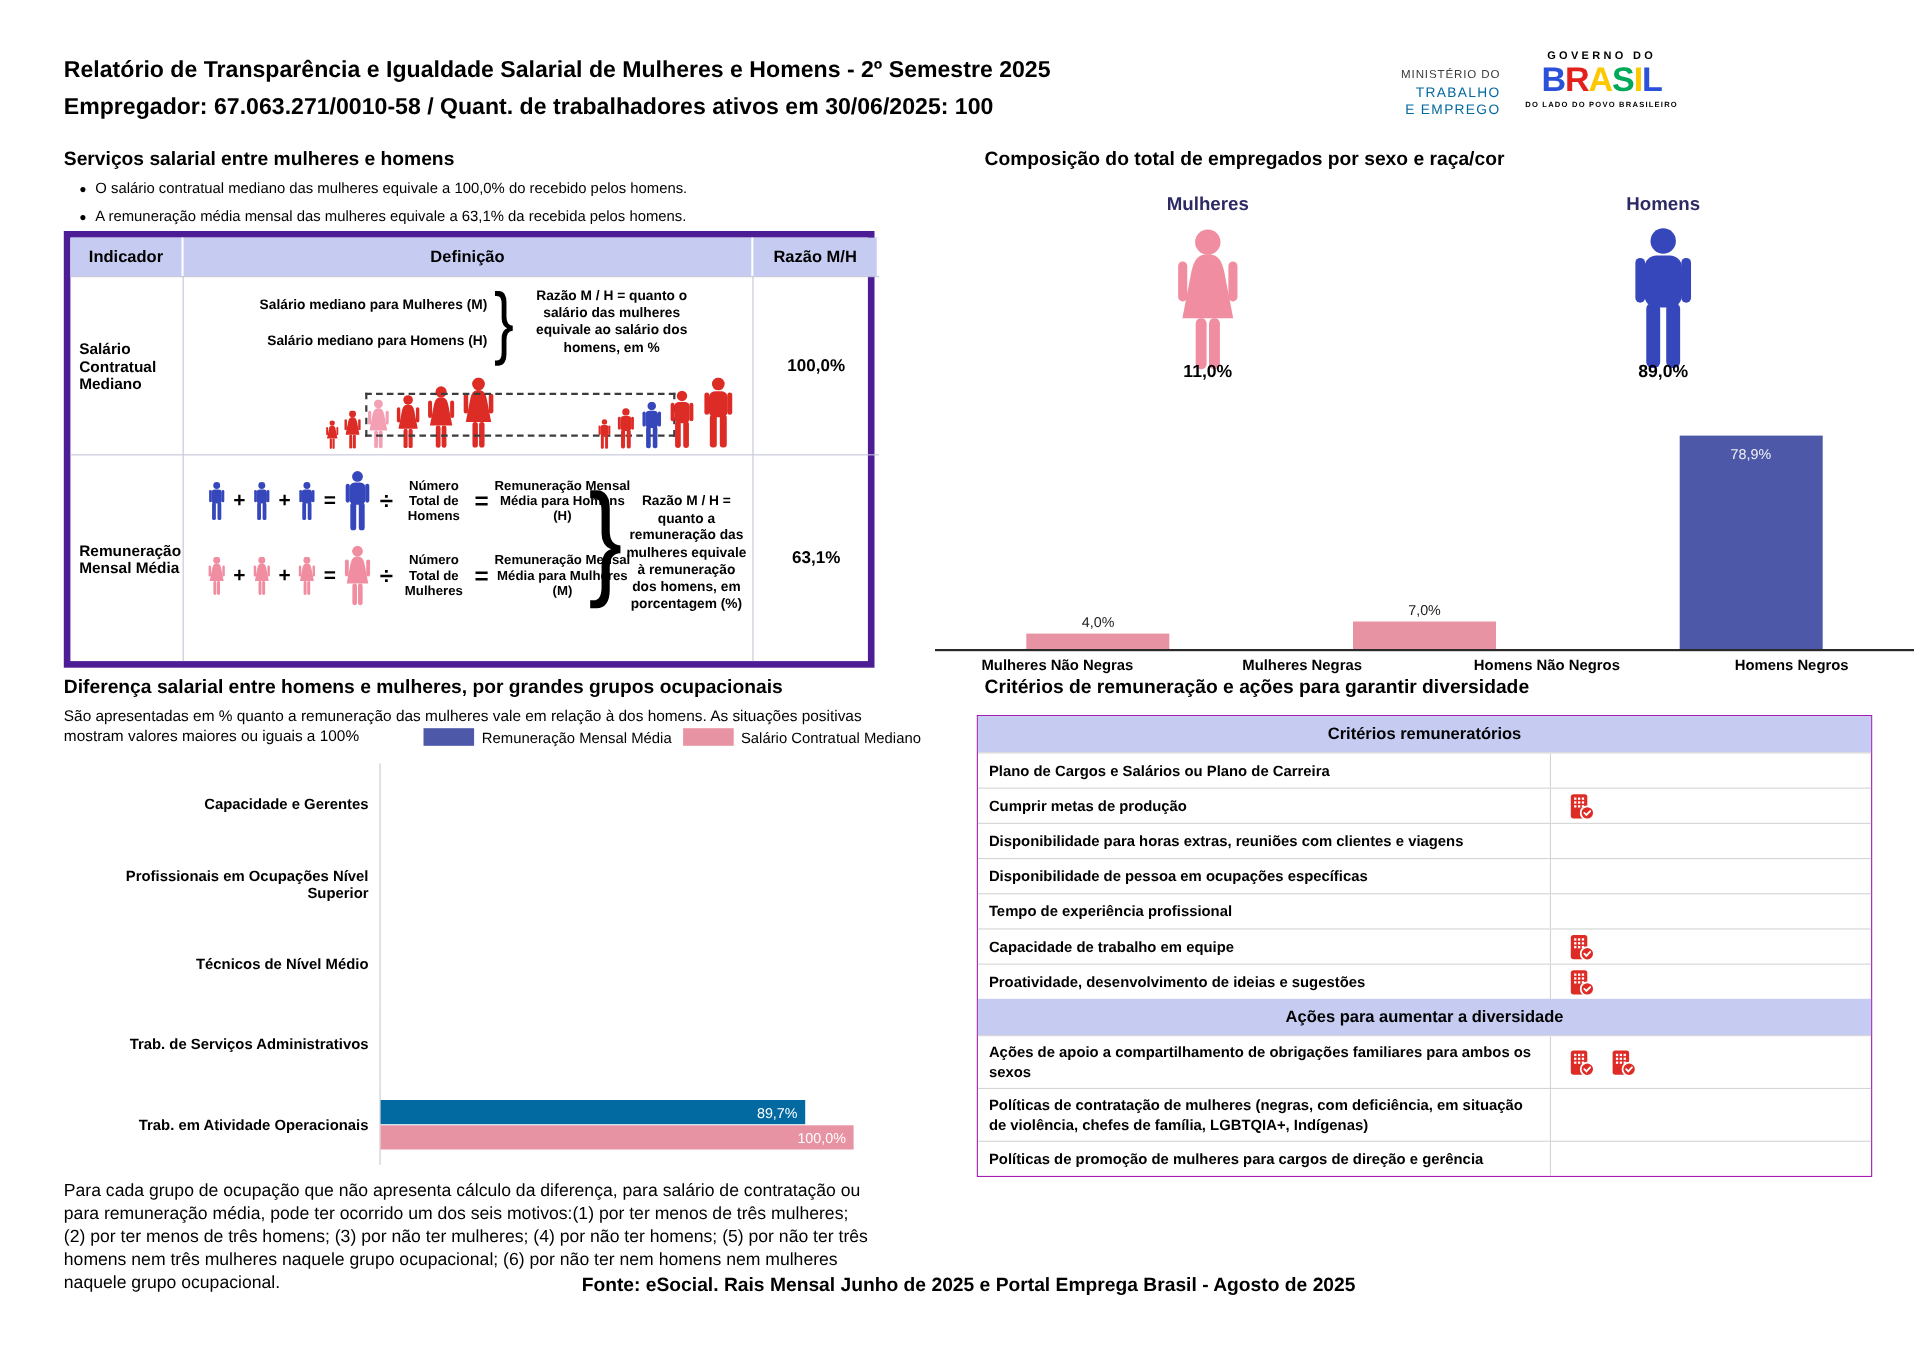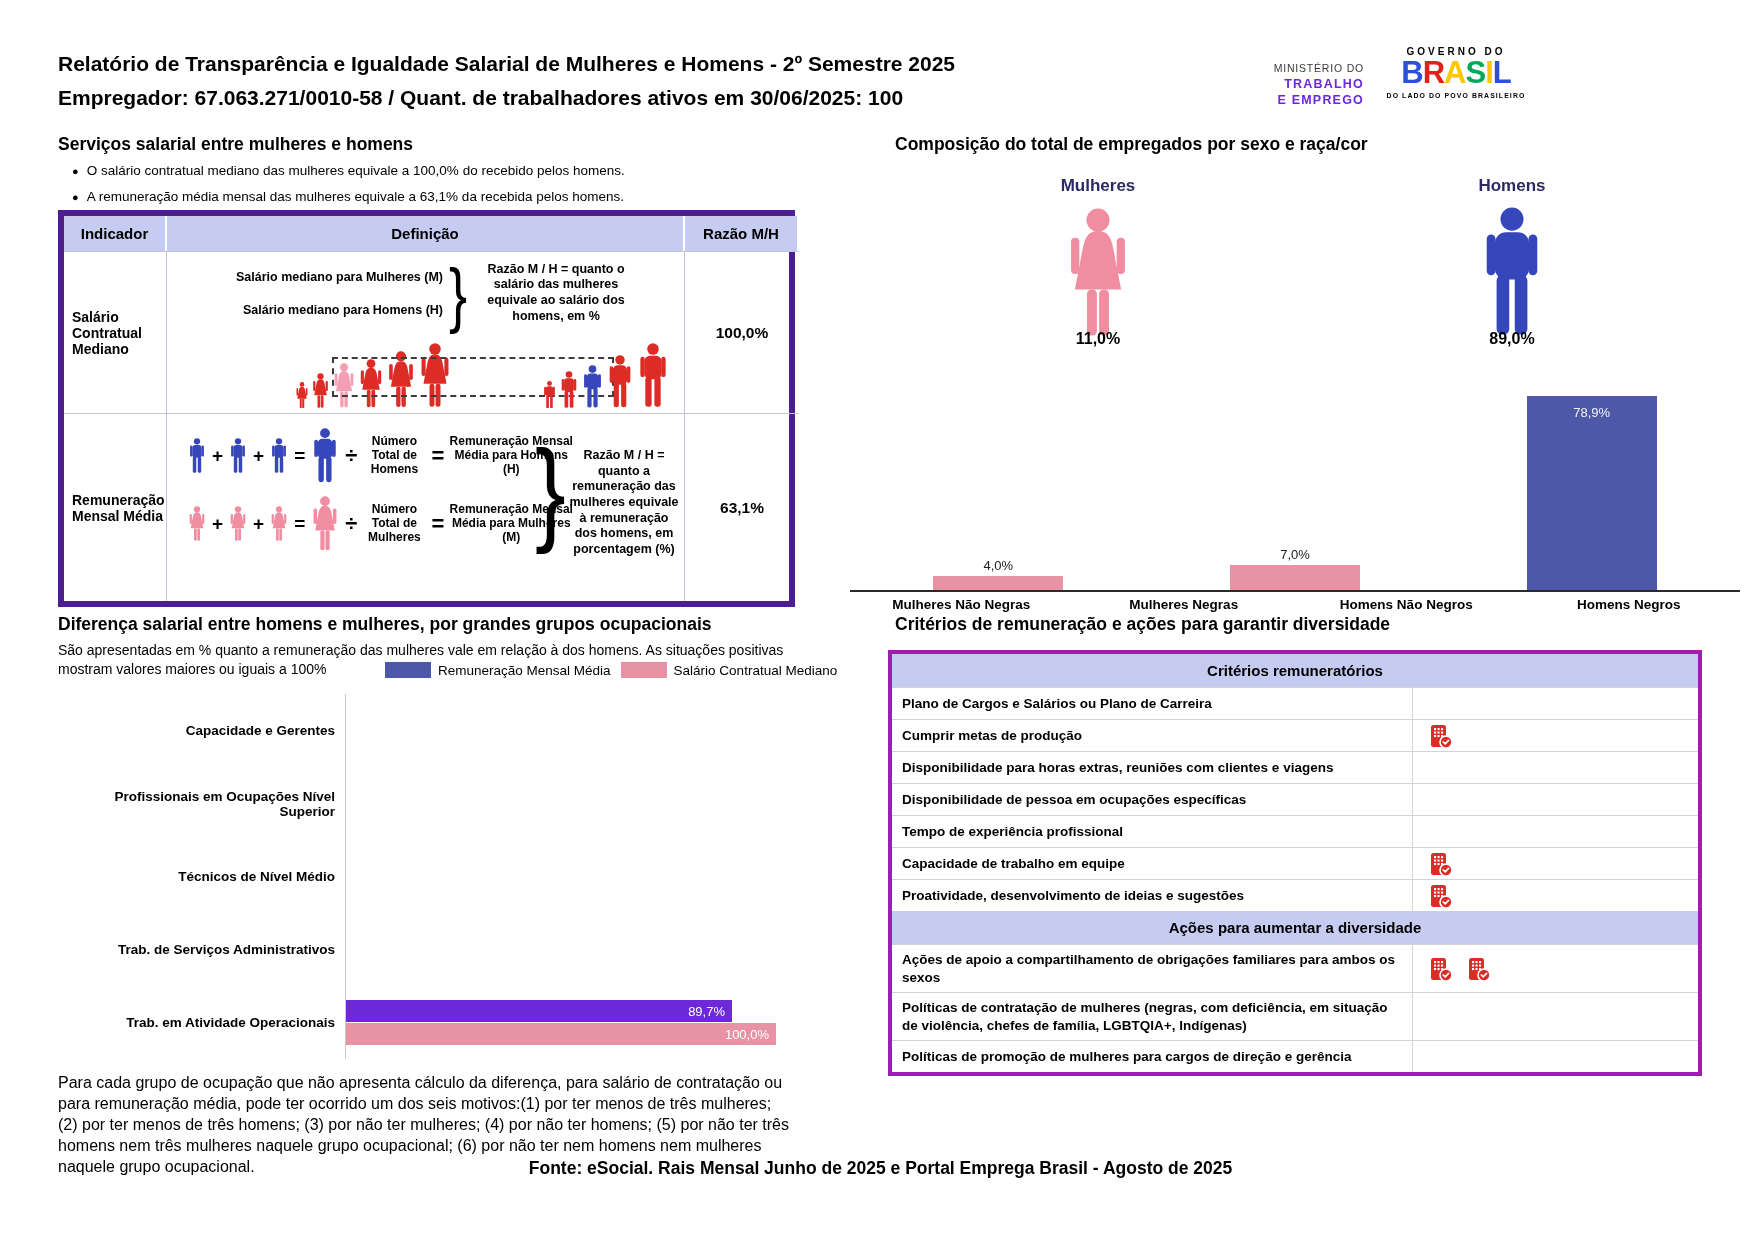--- a/index.html
+++ b/index.html
@@ -7,21 +7,21 @@
   #canvas{position:relative;width:1753px;height:1240px;background:#fff;overflow:hidden;}
   .abs{position:absolute;}
   .person{fill:currentColor;display:block;}
 
   
   .title{font-weight:bold;font-size:21px;white-space:nowrap;}
   #title1{left:58px;top:52px;}
   #title2{left:58px;top:86px;}
   .ministry{left:1252px;top:62px;width:112px;text-align:right;line-height:1.3;}
   .ministry .m1{font-size:10.5px;letter-spacing:.8px;color:#3a3a3a;}
-  .ministry .m2{font-size:12.5px;font-weight:bold;letter-spacing:1.2px;color:#6d28d9;}
+  .ministry .m2{font-size:12.5px;font-weight:normal;letter-spacing:1.2px;color:#0369a1;}
   .brasil{left:1382px;top:46px;width:148px;text-align:center;}
   .brasil .g-top{font-size:10px;font-weight:bold;letter-spacing:3px;}
   .brasil .g-name{font-size:31px;font-weight:900;letter-spacing:-1px;line-height:1.05;}
   .brasil .g-bottom{font-size:6.9px;font-weight:bold;letter-spacing:1.1px;margin-top:2px;}
 
   .sec-title{font-size:17.5px;font-weight:bold;white-space:nowrap;}
   #sec1-title{left:58px;top:134px;}
   #sec3-title{left:895px;top:134px;}
   #sec2-title{left:58px;top:614px;}
   #sec4-title{left:895px;top:614px;}
@@ -88,21 +88,21 @@
   #comp-chart{left:850px;top:363px;width:890px;height:227px;display:flex;align-items:flex-end;}
   .comp-col{flex:1;display:flex;flex-direction:column;align-items:center;justify-content:flex-end;}
   .comp-bar{width:130px;position:relative;}
   .comp-val{font-size:13px;color:#222;margin-bottom:3px;}
   .comp-val.inside{position:absolute;top:9px;left:0;right:0;text-align:center;color:#f2f2f2;margin:0;}
   #comp-axis{left:850px;top:590px;width:890px;height:0;border-top:2px solid #2a2a2a;}
   #comp-cats{left:850px;top:597px;width:890px;display:flex;}
   .comp-cat{flex:1;text-align:center;font-weight:bold;font-size:13.5px;}
 
   
-  #crit-table{left:888px;top:650px;width:814px;border:4px solid #a21caf;box-sizing:border-box;}
+  #crit-table{left:888px;top:650px;width:814px;border:1px solid #a21caf;box-sizing:border-box;}
   .crit-header{background:#c5cbf1;text-align:center;font-weight:bold;font-size:15px;padding:8px 0;}
   .crit-row{display:flex;border-top:1px solid #d4d4d4;min-height:31px;}
   .crit-label{width:520px;box-sizing:border-box;padding:6px 10px;font-weight:bold;font-size:13.5px;display:flex;align-items:center;line-height:1.3;}
   .crit-icons{flex:1;border-left:1px solid #d4d4d4;display:flex;align-items:center;gap:12px;padding-left:14px;}
   .bld{display:inline-flex;}
 
   #footer{left:58px;top:1158px;width:1645px;text-align:center;font-size:17.5px;font-weight:bold;}
 </style>
 </head>
 <body>
@@ -330,21 +330,21 @@
         <div class="occ-label">Técnicos de Nível Médio</div>
         <div class="occ-bars"></div>
       </div>
       <div class="occ-row">
         <div class="occ-label">Trab. de Serviços Administrativos</div>
         <div class="occ-bars"></div>
       </div>
       <div class="occ-row">
         <div class="occ-label">Trab. em Atividade Operacionais</div>
         <div class="occ-bars">
-          <div class="occ-bar" style="width: 386px; background: #6d28d9;">
+          <div class="occ-bar" style="width: 386px; background: #0369a1;">
             <span class="occ-bar-label">89,7%</span>
           </div>
           <div class="occ-bar" style="width: 430px; background: rgb(232, 147, 163);">
             <span class="occ-bar-label">100,0%</span>
           </div>
         </div>
       </div>
     </div>
   <div class="abs" id="occ-note">Para cada grupo de ocupação que não apresenta cálculo da diferença, para salário de contratação ou para remuneração média, pode ter ocorrido um dos seis motivos:(1) por ter menos de três mulheres; (2) por ter menos de três homens; (3) por não ter mulheres; (4) por não ter homens; (5) por não ter três homens nem três mulheres naquele grupo ocupacional; (6) por não ter nem homens nem mulheres naquele grupo ocupacional.</div>
 

